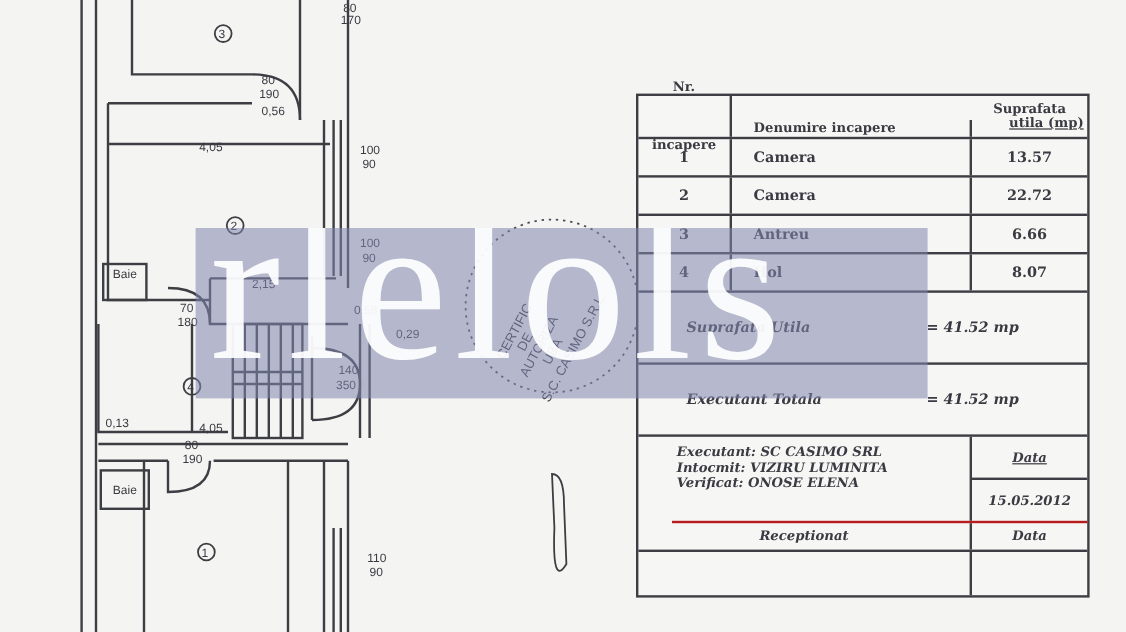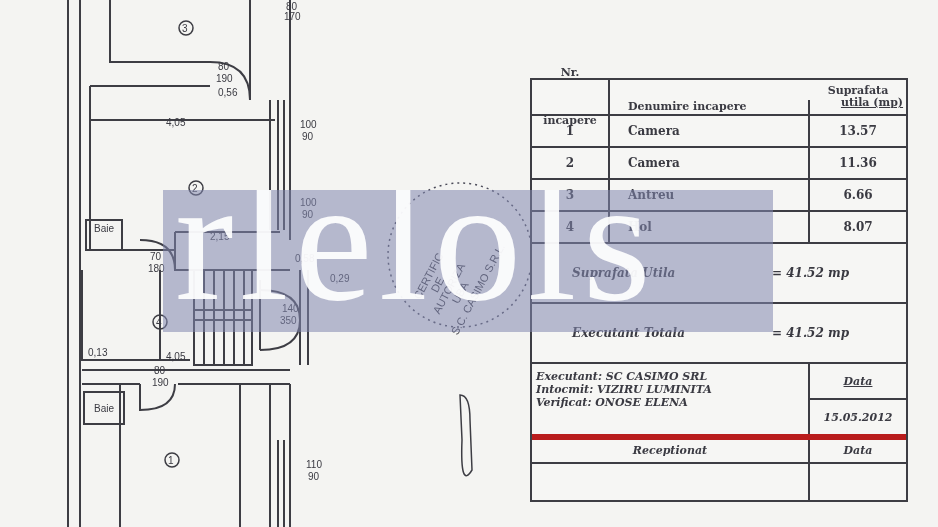--- a/index.html
+++ b/index.html
@@ -12,21 +12,21 @@
   .c2{flex:1;border-right:2px solid #3d3d44;padding-left:18px;}
   .c3{width:96px;text-align:center;border-radius:12px;}
   .hdr{height:34px;font-size:11px;font-weight:bold;line-height:12px;}
   .hdr .c1,.hdr .c3{display:flex;flex-direction:column;justify-content:center;}
   .hdr .c2{display:flex;align-items:center;margin-top:20px;}
   .hdr .c3 span:last-child{text-decoration:underline;padding-left:28px;}
   .dr{height:30px;font-size:12px;font-weight:bold;line-height:30px;}
   .tot{height:58px;display:flex;align-items:center;font-style:italic;font-weight:bold;font-size:12px;}
   .tot .lbl{width:200px;padding-left:40px;}
   .tot .val{flex:1;}
-  .sig{display:flex;border-bottom:6px solid #b91c1c;}
+  .sig{display:flex;border-bottom:2px solid #b91c1c;margin-left:28px;}
   .sig .left{flex:1;border-right:2px solid #3d3d44;padding:6px 4px;font-size:11px;font-style:italic;font-weight:bold;line-height:13px;height:58px;}
   .sig .right{width:96px;display:flex;flex-direction:column;}
   .sig .right div{flex:1;display:flex;align-items:center;justify-content:center;font-size:11px;font-style:italic;font-weight:bold;}
   .sig .right div:first-child{border-bottom:2px solid #3d3d44;text-decoration:underline;}
   .rec{display:flex;border-bottom:2px solid #3d3d44;height:22px;font-size:11px;font-style:italic;font-weight:bold;}
   .rec .left{flex:1;border-right:2px solid #3d3d44;text-align:center;line-height:22px;}
   .rec .right{width:96px;text-align:center;line-height:22px;}
   .emp{display:flex;height:36px;}
   .emp .left{flex:1;border-right:2px solid #3d3d44;}
   .emp .right{width:96px;}
@@ -157,21 +157,21 @@
       </div>
   </div>
   <div class="row dr">
     <div class="c1">1</div>
     <div class="c2">Camera</div>
     <div class="c3">13.57</div>
   </div>
   <div class="row dr">
     <div class="c1">2</div>
     <div class="c2">Camera</div>
-    <div class="c3">11.36</div>
+    <div class="c3">22.72</div>
   </div>
   <div class="row dr">
     <div class="c1">3</div>
     <div class="c2">Antreu</div>
     <div class="c3">6.66</div>
   </div>
   <div class="row dr">
     <div class="c1">4</div>
     <div class="c2">Hol</div>
     <div class="c3">8.07</div>

